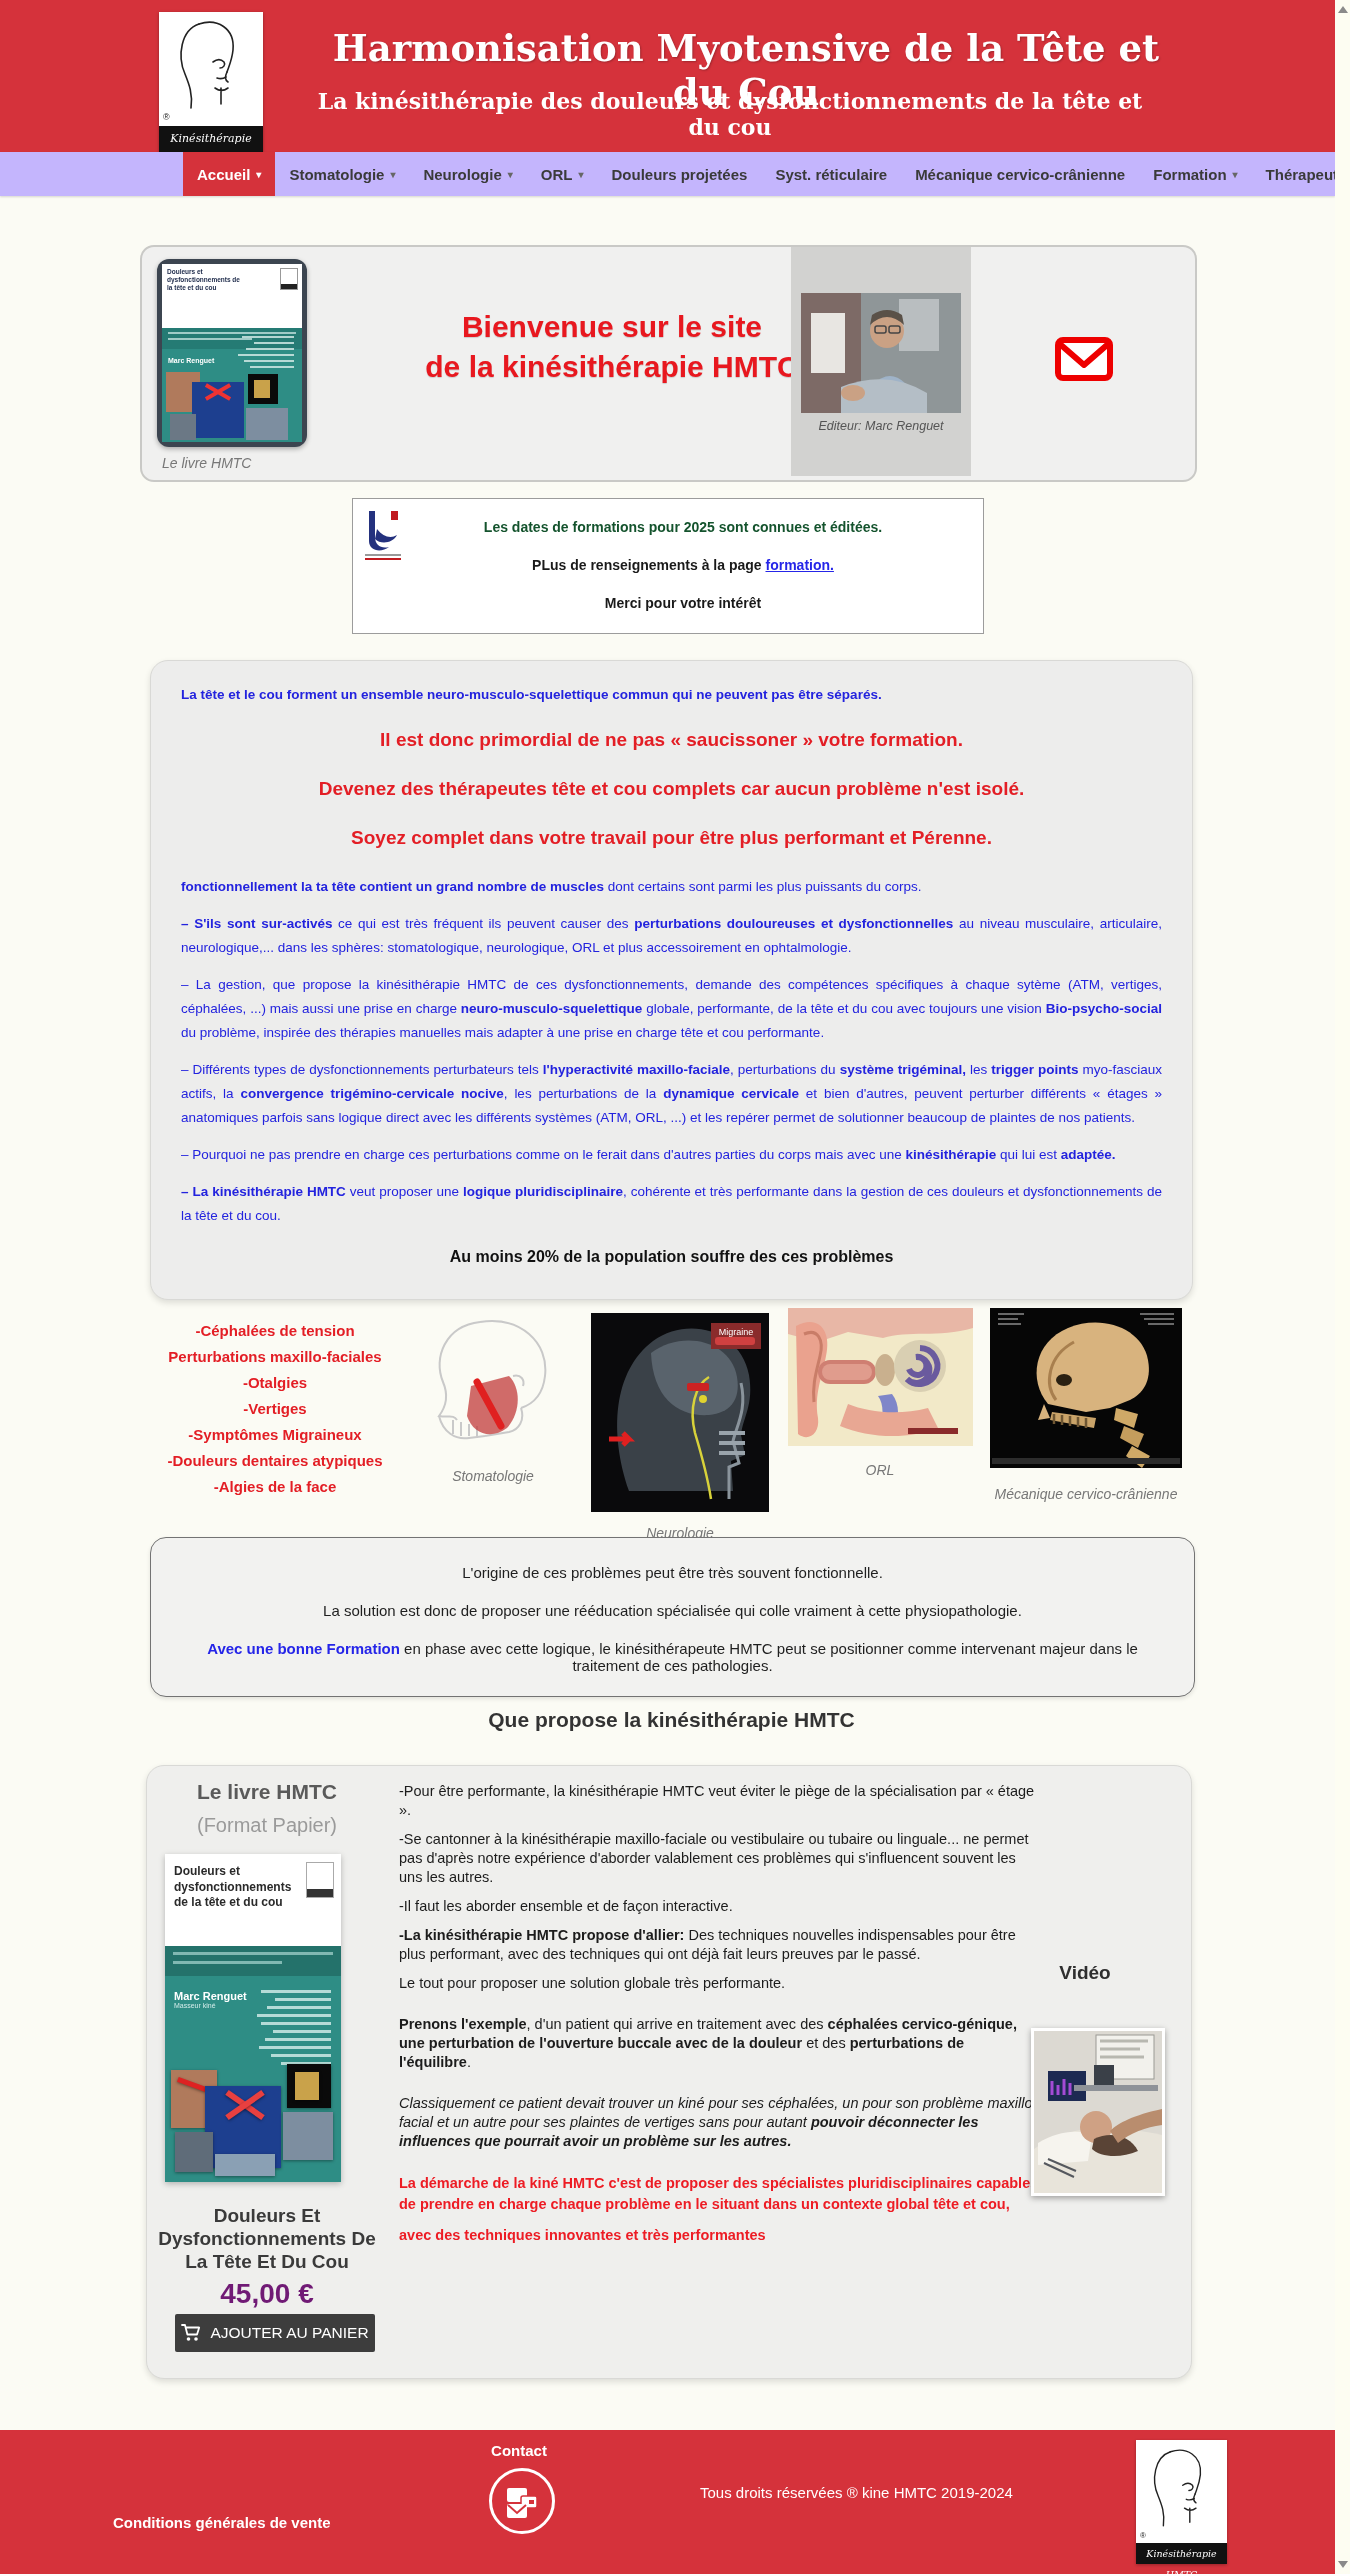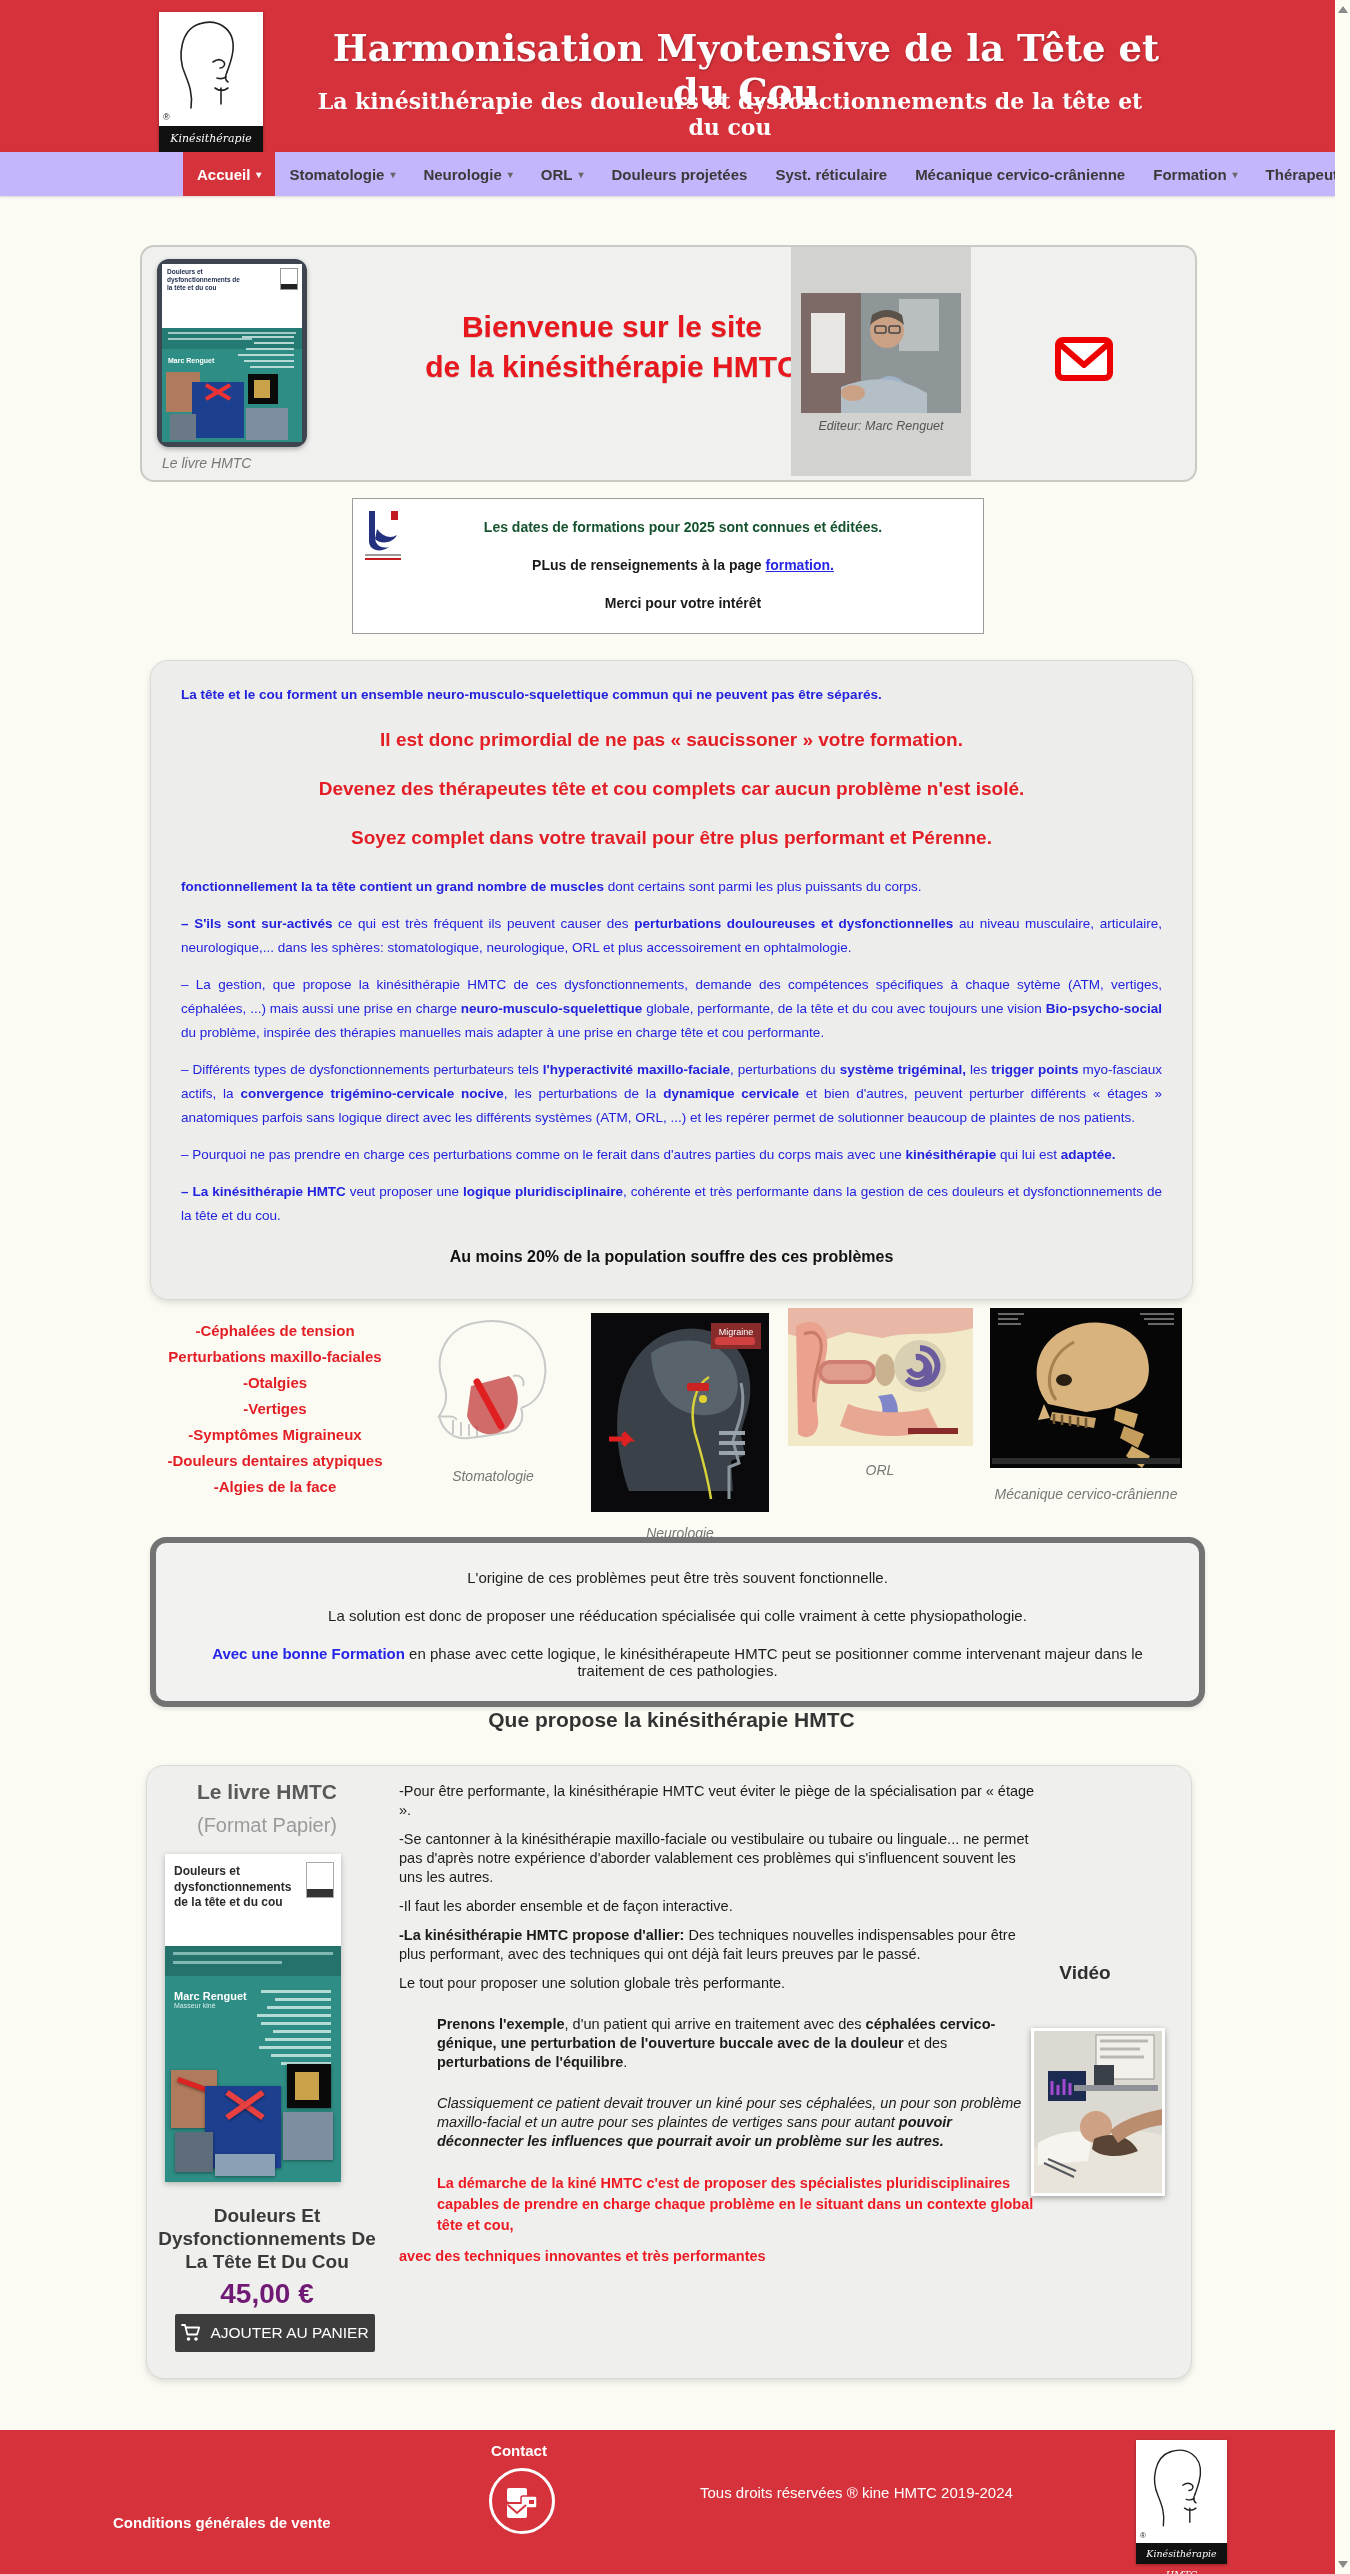--- a/index.html
+++ b/index.html
@@ -70,21 +70,21 @@
   .jp{color:#2323de;font-size:13.5px;line-height:24px;text-align:justify;margin:13px 0 0 0;}
   .jp b{color:#2323de;}
   .mb-close{color:#111;font-weight:bold;font-size:16px;text-align:center;margin-top:20px;}
   
   .symptoms{position:absolute;left:150px;top:1318px;width:250px;text-align:center;color:#e31e25;
             font-weight:bold;font-size:15px;line-height:26px;}
   .figure{position:absolute;}
   .fig-cap{position:absolute;width:200px;text-align:center;font-size:14px;font-style:italic;color:#777;}
   
   .infobox{position:absolute;left:150px;top:1537px;width:1043px;height:158px;background:#f2f2f0;
-           border:6px solid #737373;border-radius:16px;box-shadow:0 2px 4px rgba(0,0,0,.1);}
+           border:1px solid #737373;border-radius:16px;box-shadow:0 2px 4px rgba(0,0,0,.1);}
   .ib-line{position:absolute;left:40px;width:963px;text-align:center;color:#1f1f1f;font-size:15px;}
   .ib-line a{color:#2525e8;font-weight:bold;cursor:pointer;}
   
   .sec-h{position:absolute;left:0px;top:1708px;width:1343px;text-align:center;color:#333;font-size:21px;font-weight:bold;}
   
   .prodbox{position:absolute;left:146px;top:1765px;width:1044px;height:612px;background:#efefed;
            border:1px solid #d9d9d6;border-radius:18px;box-shadow:0 3px 6px rgba(0,0,0,.12);}
   .pb-h{position:absolute;left:0px;top:14px;width:240px;text-align:center;font-size:21px;font-weight:bold;color:#5a5a5a;}
   .pb-sub{position:absolute;left:0px;top:48px;width:240px;text-align:center;font-size:20px;color:#9a9a9a;}
   .cover{position:absolute;left:18px;top:88px;width:176px;height:328px;background:#2e8d85;
@@ -101,21 +101,21 @@
   .cov-collage b{position:absolute;display:block;box-shadow:0 1px 3px rgba(0,0,0,.4);}
   .prod-title{position:absolute;left:2px;top:438px;width:236px;text-align:center;color:#3a3a3a;
               font-weight:bold;font-size:19px;line-height:23px;}
   .price{position:absolute;left:2px;top:512px;width:236px;text-align:center;color:#701a75;font-weight:bold;font-size:28px;}
   .cart-btn{position:absolute;left:28px;top:548px;width:200px;height:38px;background:#3d3d3d;border:none;
             color:#fff;font-size:15.5px;font-family:"Liberation Sans",sans-serif;display:flex;align-items:center;
             justify-content:center;gap:9px;cursor:pointer;border-radius:2px;}
   .article{position:absolute;left:252px;top:16px;width:640px;text-align:left;color:#1c1c1c;
            font-size:14.5px;line-height:19px;}
   .article p{margin:0 0 10px 0;}
-  .article .sp{margin-top:22px;margin-left:38px;}
+  .article .sp{margin-top:22px;}
   .article .it{font-style:italic;}
   .article .redp{color:#ed1c24;font-weight:bold;line-height:21px;}
   .video-h{position:absolute;left:838px;top:196px;width:200px;text-align:center;font-size:19px;font-weight:bold;color:#2f2f2f;}
   .video-thumb{position:absolute;left:884px;top:262px;width:128px;height:162px;background:#fff;
                border:3px solid #fff;box-shadow:0 2px 6px rgba(0,0,0,.35);cursor:pointer;}
   
   .footer{position:absolute;left:0;top:2430px;width:1350px;height:144px;background:#d5323b;color:#fff;}
   .f-cond{position:absolute;left:113px;top:84px;font-size:15px;font-weight:bold;}
   .f-contact{position:absolute;left:449px;top:12px;width:140px;text-align:center;font-size:15px;font-weight:bold;}
   .f-circle{position:absolute;left:489px;top:38px;width:60px;height:60px;border:3px solid #fff;border-radius:50%;cursor:pointer;}

